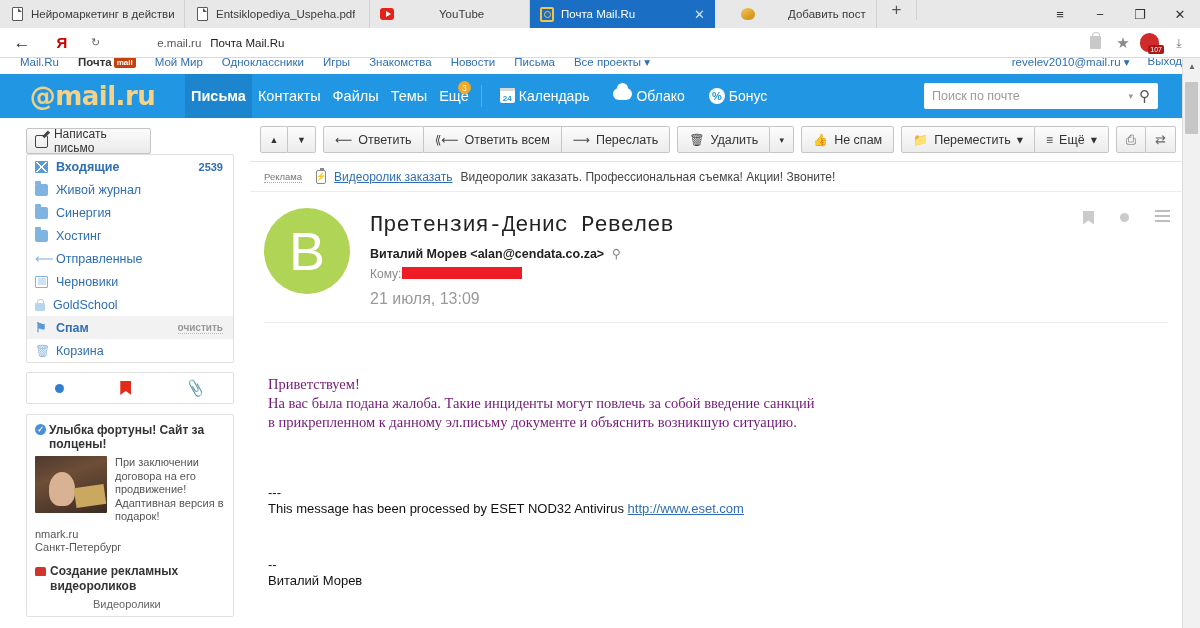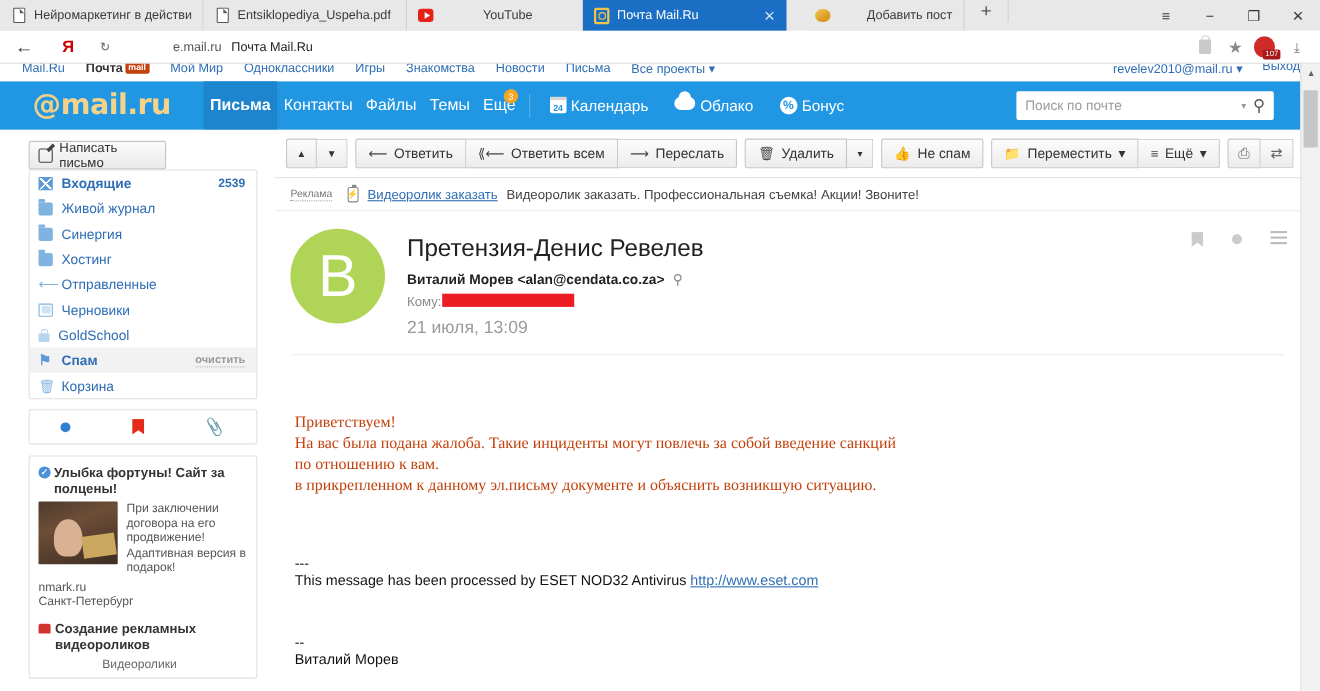--- a/index.html
+++ b/index.html
@@ -408,21 +408,21 @@
 
   .msg-head { display: flex; padding: 16px 16px 0 14px; position: relative; }
   .avatar {
     width: 86px; height: 86px; border-radius: 50%; background: #b0d455;
     color: #fff; font-size: 54px; display: flex;
     align-items: center; justify-content: center; flex: none;
     font-family: "Liberation Sans", sans-serif;
   }
   .msg-meta { padding-left: 20px; padding-top: 4px; }
   .msg-subject {
-    font-size: 22px; color: #222; font-weight: normal; line-height: 28px;
+    font-size: 22px; color: #222; font-weight: normal; line-height: 28px; font-family: Liberation Mono, monospace;
   }
   .msg-from { font-size: 12.5px; color: #222; margin-top: 6px; font-weight: bold; }
   .msg-from .mag2 { color: #8a8a8a; font-weight: normal; margin-left: 4px; }
   .msg-to { font-size: 12px; color: #8a8a8a; margin-top: 6px; display: flex; }
   .redact {
     display: inline-block; width: 120px; height: 12px;
     background: #ee1c24; margin-left: 1px;
   }
   .msg-date { font-size: 16px; color: #9a9a9a; margin-top: 9px; }
   .msg-head-icons {
@@ -435,21 +435,21 @@
   }
   .dot-ico { width: 9px; height: 9px; border-radius: 50%; background: #cbcbcb; }
   .lines-ico { width: 15px; }
   .lines-ico i { display: block; height: 2px; background: #bdbdbd; margin-bottom: 3px; }
 
   .msg-divider { border-bottom: 1px solid #ededed; margin: 14px 14px 0 14px; }
 
   .msg-body { padding: 52px 16px 0 18px; }
   .body-serif {
     font-family: "Liberation Serif", serif;
-    font-size: 14.5px; color: #c2410c; line-height: 19px;
+    font-size: 14.5px; color: #701a75; line-height: 19px;
   }
   .body-sans {
     font-family: "Liberation Sans", sans-serif;
     font-size: 13px; color: #111; line-height: 18px;
   }
   .spacer-1 { height: 54px; }
   .spacer-2 { height: 40px; }
   .dashes { color: #111; font-size: 13px; line-height: 14px; }
   .eset-link { color: #2f6eb5; text-decoration: underline; }
 </style>
@@ -736,21 +736,20 @@
           <i></i>
         </span>
     </div>
   </div>
 
   <div class="msg-divider"></div>
 
   <div class="msg-body">
     <div class="body-serif">Приветствуем!</div>
     <div class="body-serif">На вас была подана жалоба. Такие инциденты могут повлечь за собой введение санкций</div>
-    <div class="body-serif">по отношению к вам.</div>
     <div class="body-serif">в прикрепленном к данному эл.письму документе и объяснить возникшую ситуацию.</div>
     <div class="spacer-1"></div>
     <div class="dashes">---</div>
     <div class="body-sans">
       <span>This message has been processed by ESET NOD32 Antivirus </span><span class="eset-link">http://www.eset.com</span>
     </div>
     <div class="spacer-2"></div>
     <div class="dashes">--</div>
     <div class="body-sans">Виталий Морев</div>
   </div>

